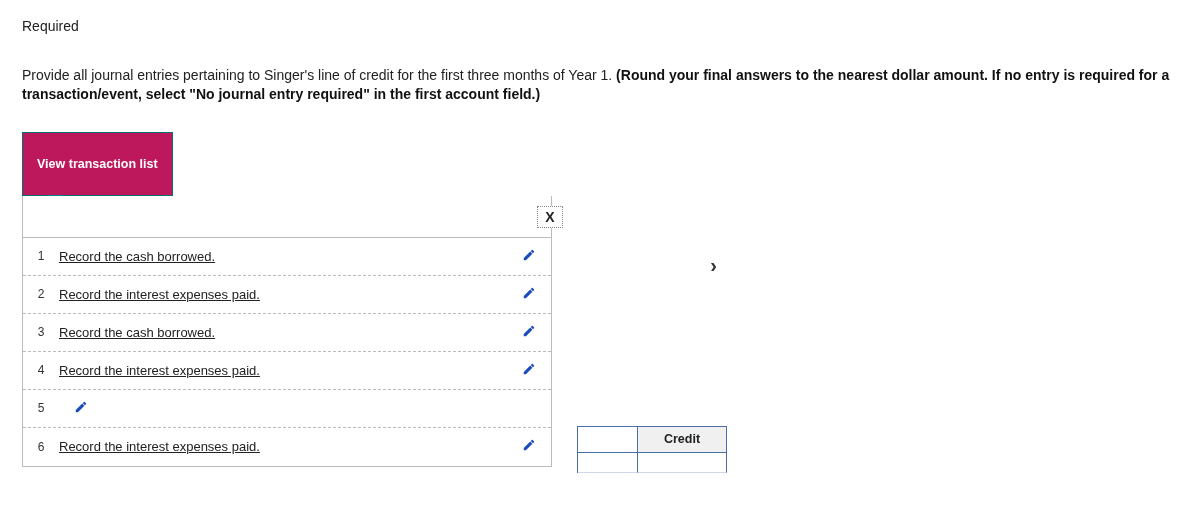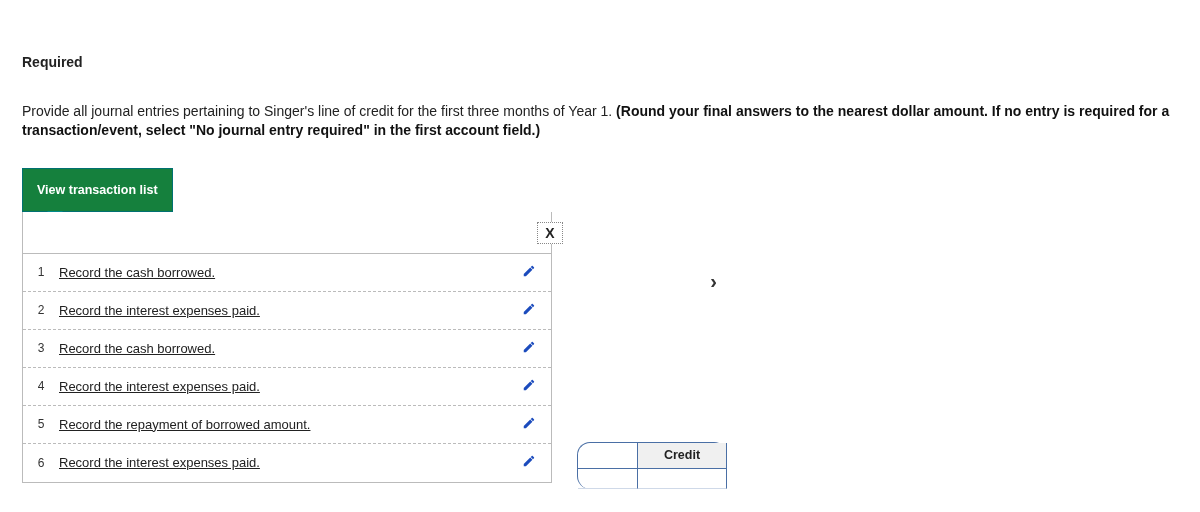--- a/index.html
+++ b/index.html
@@ -5,31 +5,31 @@
   * { box-sizing: border-box; }
   body {
     margin: 0;
     padding: 18px 22px;
     font-family: Arial, Helvetica, sans-serif;
     font-size: 14px;
     color: #222;
     background: #fff;
     width: 1200px;
   }
-  .req-heading { font-weight: 700; margin-bottom: 2px; margin-top: 36px; }
+  .req-heading { font-weight: 400; margin-bottom: 2px; }
   .req-body { line-height: 1.35; margin-top: 32px; }
   .req-body .bold { font-weight: 700; color: #111; }
 
   .tab {
     display: inline-block;
-    background: #15803d;
+    background: #be185d;
     color: #fff;
     font-size: 12.5px;
     font-weight: 700;
-    padding: 14px 14px;
+    padding: 24px 14px;
     margin-top: 28px;
     border: 1px solid #007171;
     position: relative;
   }
   .tab::after {
     content: "";
     position: absolute;
     bottom: -8px;
     left: 24px;
     border-left: 8px solid transparent;
@@ -107,21 +107,20 @@
     top: 58px;
     right: 10px;
     font-size: 20px;
     font-weight: 700;
     color: #333;
     cursor: pointer;
   }
   .right-table {
     border-top: 1px solid #4a6fa5;
     border-left: 1px solid #4a6fa5;
-    border-radius: 13px;
   }
   .right-header {
     height: 26px;
     display: flex;
   }
   .right-header .cell-a {
     width: 60px;
     border-right: 1px solid #4a6fa5;
     border-bottom: 1px solid #4a6fa5;
   }
@@ -226,21 +225,20 @@
     </div>
     <div class="trow">
       <div class="num">4</div>
       <div class="desc">Record the interest expenses paid.</div>
       <div class="editcol"><span class="pencil-icon"><svg viewBox="0 0 16 16">
               <path fill="#1b4bbd" d="M2 11.5V14h2.5l7.4-7.4-2.5-2.5L2 11.5zM13.7 4.8c.3-.3.3-.7 0-1l-1.5-1.5c-.3-.3-.7-.3-1 0l-1.2 1.2 2.5 2.5 1.2-1.2z"></path>
             </svg></span></div>
     </div>
     <div class="trow">
       <div class="num">5</div>
-      <div class="desc">Record the repayment of borrowed amount.</div>
       <div class="editcol"><span class="pencil-icon"><svg viewBox="0 0 16 16">
               <path fill="#1b4bbd" d="M2 11.5V14h2.5l7.4-7.4-2.5-2.5L2 11.5zM13.7 4.8c.3-.3.3-.7 0-1l-1.5-1.5c-.3-.3-.7-.3-1 0l-1.2 1.2 2.5 2.5 1.2-1.2z"></path>
             </svg></span></div>
     </div>
     <div class="trow">
       <div class="num">6</div>
       <div class="desc">Record the interest expenses paid.</div>
       <div class="editcol"><span class="pencil-icon"><svg viewBox="0 0 16 16">
               <path fill="#1b4bbd" d="M2 11.5V14h2.5l7.4-7.4-2.5-2.5L2 11.5zM13.7 4.8c.3-.3.3-.7 0-1l-1.5-1.5c-.3-.3-.7-.3-1 0l-1.2 1.2 2.5 2.5 1.2-1.2z"></path>
             </svg></span></div>

